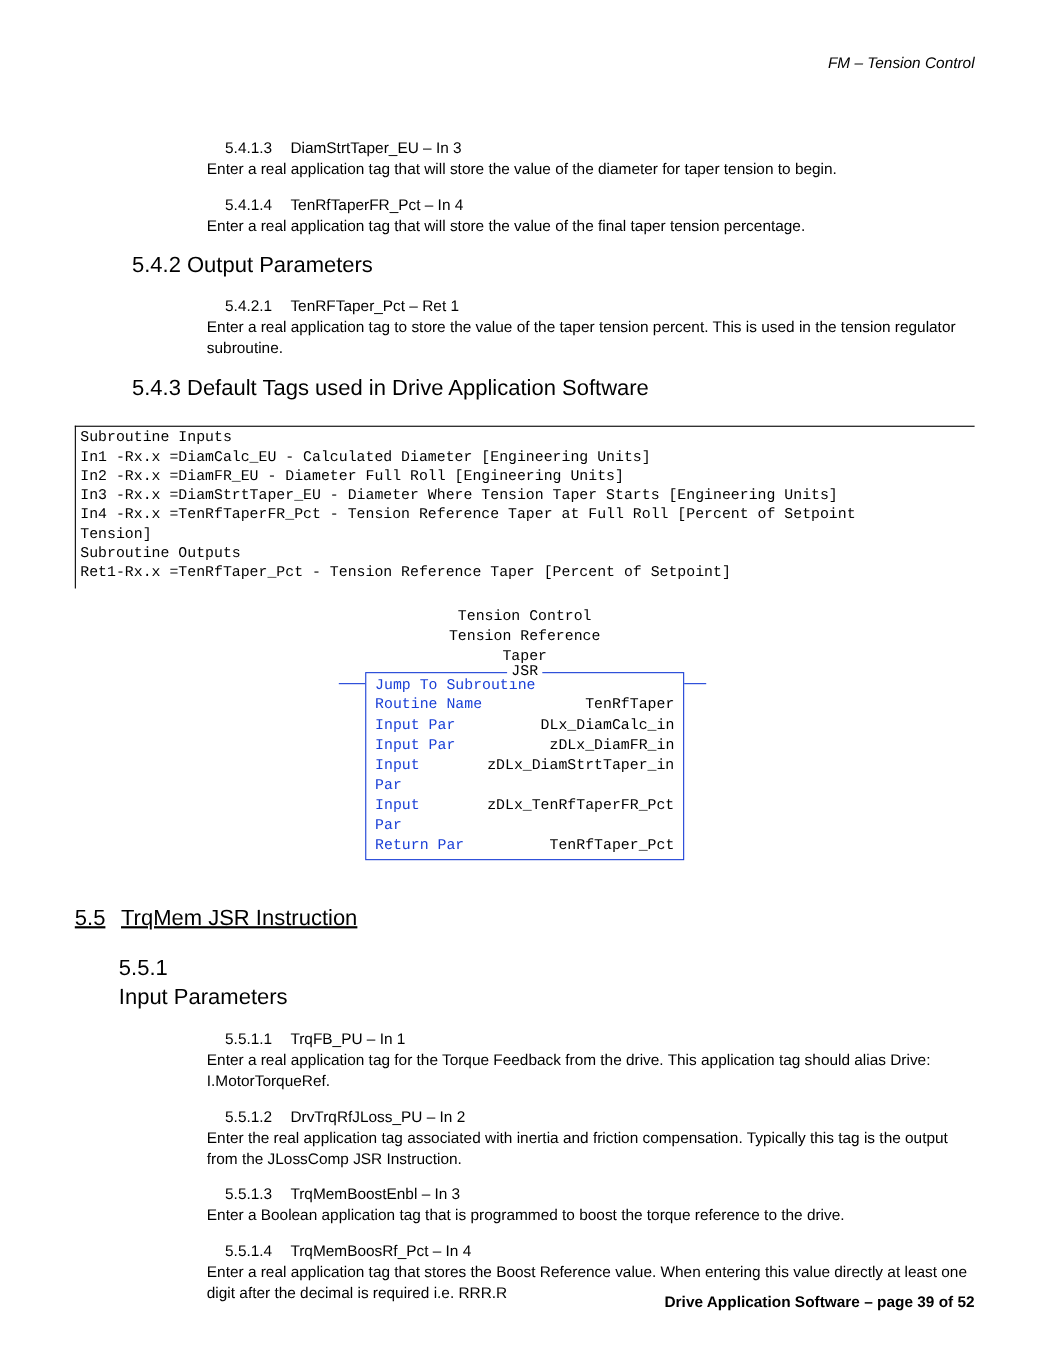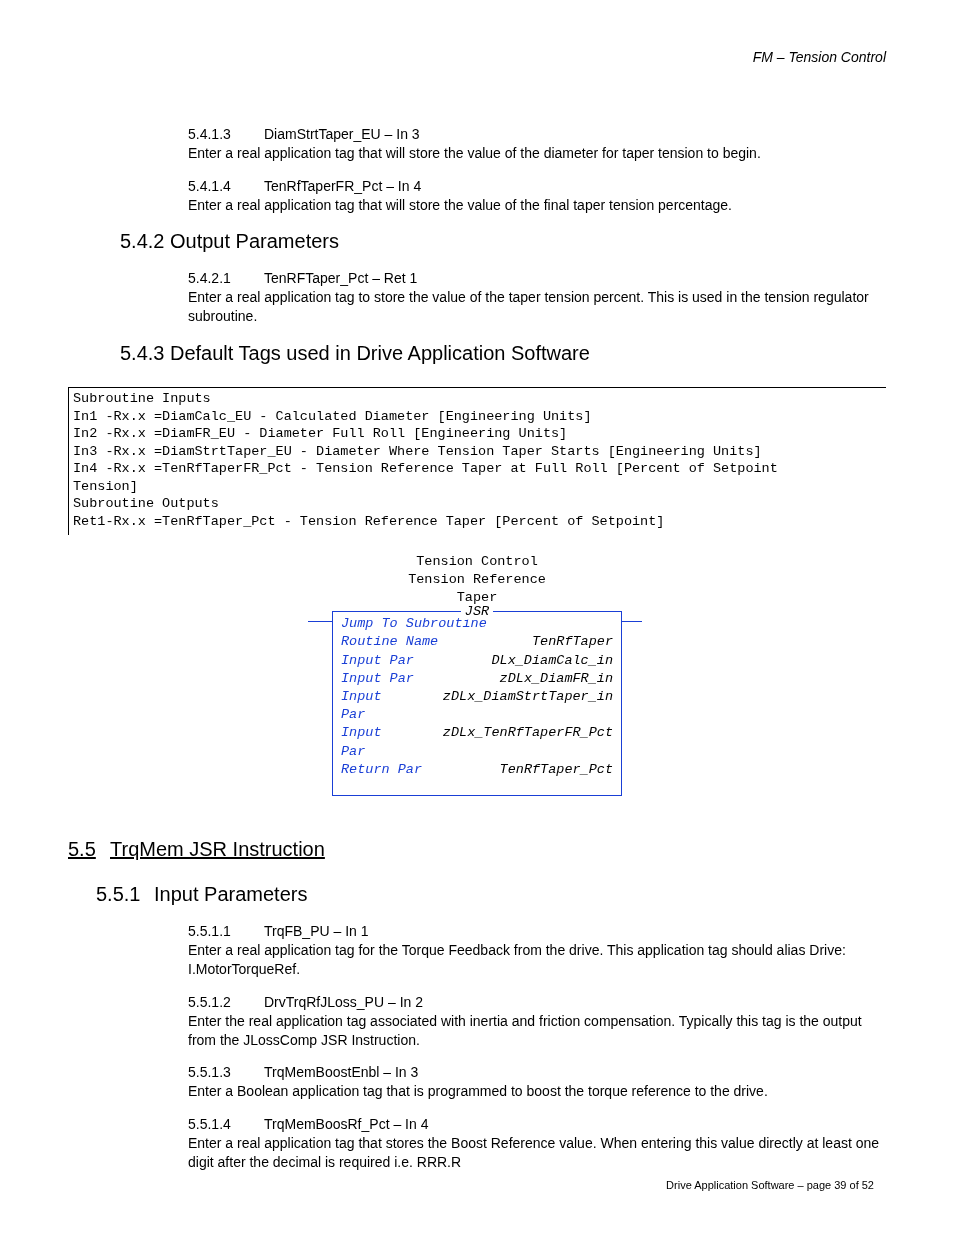--- a/index.html
+++ b/index.html
@@ -26,20 +26,21 @@
     margin-bottom: 58px;
   }
   .item {
     margin-bottom: 14px;
   }
   .body-col {
     margin-left: 120px;
   }
   .item-head {
     display: flex;
+    text-align: center;
   }
   .item-num {
     min-width: 76px;
   }
   .item-title { }
   .item-body { }
   .h3 {
     font-size: 20px;
     margin: 14px 0 14px 52px;
     display: flex;
@@ -83,43 +84,43 @@
   .jsr-hline {
     position: absolute;
     top: 10px;
     height: 0;
     border-top: 1px solid #1a3fd6;
   }
   .jsr-hline.left  { left: -24px; width: 24px; }
   .jsr-hline.right { right: -20px; width: 20px; }
   .jsr-box {
     border: 1px solid #1a3fd6;
-    padding: 3px 8px 16px 8px;
-    font-style: italic;
+    padding: 3px 8px 2px 8px;
   }
   .jsr-header {
     text-align: center;
     position: relative;
     height: 10px;
   }
   .jsr-header .lbl {
     position: relative;
     background: #fff;
     padding: 0 4px;
     color: #000;
   }
   .jsr-row { display: flex; justify-content: space-between; color: #1a3fd6; gap: 31px; }
   .jsr-row .r { color: #000; }
   .jsr-first { color: #1a3fd6; }
 
   .footer {
     position: absolute;
     bottom: 42px;
-    right: 80px;
-    font-size: 11px;
+    right: 68px;
+    font-size: 14px;
+    font-weight: bold;
   }
 </style>
 </head>
 <body>
 
 <div class="page">
 
   <div class="running-head">FM – Tension Control</div>
 
   <div class="body-col">
@@ -209,21 +210,21 @@
         </div>
       </div>
     </div>
   </div>
 
   <div class="h2">
     <span class="num">5.5</span>
     <span>TrqMem JSR Instruction</span>
   </div>
 
-  <div class="h3" style="margin-left:28px;">
+  <div class="h3" style="margin-left:40px;flex-direction:column;">
     <span class="num" style="min-width:58px;">5.5.1</span>
     <span>Input Parameters</span>
   </div>
 
   <div class="body-col">
     <div class="item">
       <div class="item-head">
         <span class="item-num">5.5.1.1</span>
         <span class="item-title">TrqFB_PU – In 1</span>
       </div>

